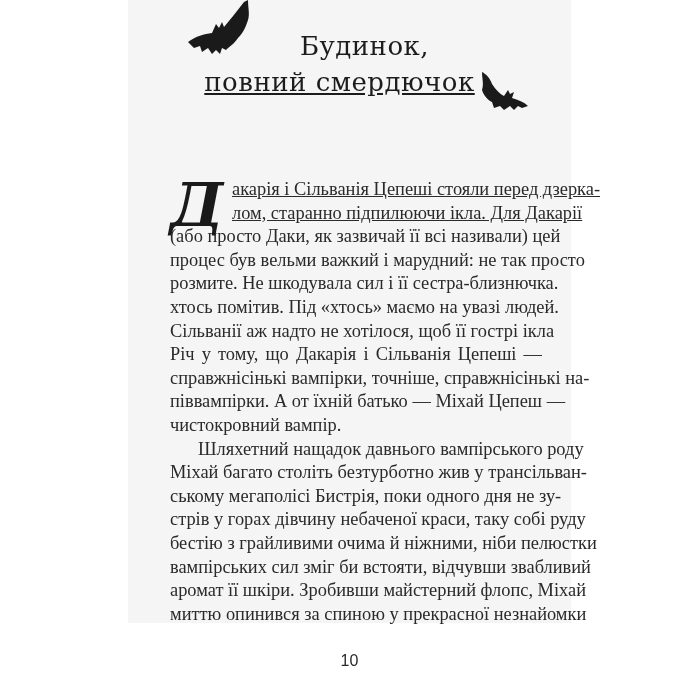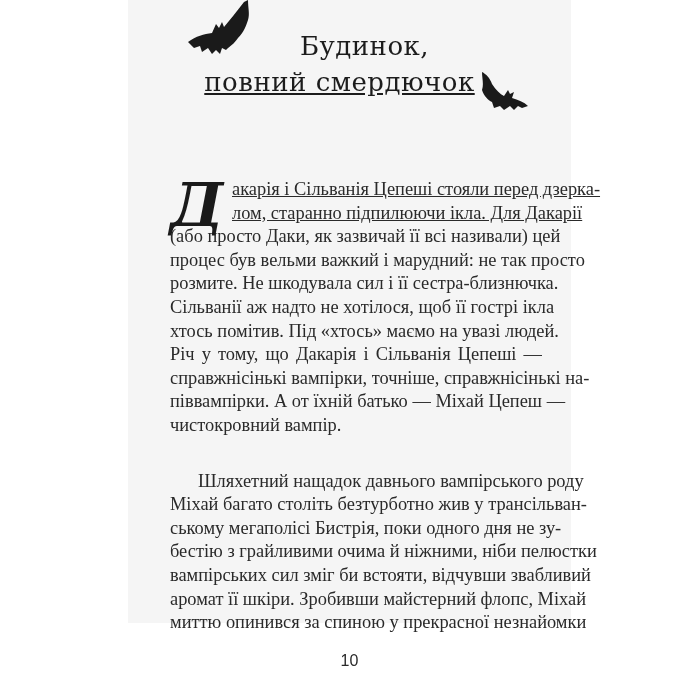--- a/index.html
+++ b/index.html
@@ -18,21 +18,21 @@
     }
     .title-1 { top: 28px; padding-left: 30px; box-sizing: border-box; }
     .title-2 { top: 64px; padding-right: 20px; box-sizing: border-box; text-decoration: underline; }
     .body-text {
       position: absolute; left: 42px; top: 178px; width: 372px;
       font-family: "Liberation Serif", serif; color: #2a2a2a;
       font-size: 18.4px; line-height: 23.6px;
     }
     .line { display: block; white-space: nowrap; text-align: justify; text-align-last: justify; height: 23.6px; }
     .line.last { text-align-last: left; }
-    .line.indent { padding-left: 28px; margin-top: 32px; }
+    .line.indent { padding-left: 28px; }
     .line.dropcap-line { padding-left: 62px; text-decoration: underline; }
     .dropcap {
       position: absolute; left: 0; top: 2px;
       font-family: "DejaVu Serif", serif; font-weight: bold; font-style: italic;
       font-size: 60px; line-height: 50px; color: #1a1a1a;
     }
     .page-number {
       position: absolute; top: 652px; left: 0; width: 443px; text-align: center;
       font-family: Liberation Sans, sans-serif; font-size: 16px; color: #2a2a2a;
     }
@@ -53,29 +53,30 @@
   <div class="title title-1">Будинок,</div>
   <div class="title title-2">повний смердючок</div>
 
   <div class="body-text">
     <span class="dropcap">Д</span>
     <span class="line dropcap-line">акарія і Сільванія Цепеші стояли перед дзерка-</span>
     <span class="line dropcap-line">лом, старанно підпилюючи ікла. Для Дакарії</span>
     <span class="line">(або просто Даки, як зазвичай її всі називали) цей</span>
     <span class="line">процес був вельми важкий і марудний: не так просто</span>
     <span class="line">розмите. Не шкодувала сил і її сестра-близнючка.</span>
+    <span class="line">хтось помітив. Під «хтось» маємо на увазі людей.</span>
     <span class="line">Сільванії аж надто не хотілося, щоб її гострі ікла</span>
-    <span class="line">хтось помітив. Під «хтось» маємо на увазі людей.</span>
     <span class="line">Річ у тому, що Дакарія і Сільванія Цепеші —</span>
     <span class="line">справжнісінькі вампірки, точніше, справжнісінькі на-</span>
     <span class="line">піввампірки. А от їхній батько — Міхай Цепеш —</span>
     <span class="line last">чистокровний вампір.</span>
     <span class="line indent">Шляхетний нащадок давнього вампірського роду</span>
     <span class="line">Міхай багато століть безтурботно жив у трансільван-</span>
     <span class="line">ському мегаполісі Бистрія, поки одного дня не зу-</span>
+    <span class="line">стрів у горах дівчину небаченої краси, таку собі руду</span>
     <span class="line">бестію з грайливими очима й ніжними, ніби пелюстки</span>
     <span class="line">вампірських сил зміг би встояти, відчувши звабливий</span>
     <span class="line">аромат її шкіри. Зробивши майстерний флопс, Міхай</span>
     <span class="line">миттю опинився за спиною у прекрасної незнайомки</span>
   </div>
 
   <div class="page-number">10</div>
 </div>
 
 </body></html>

